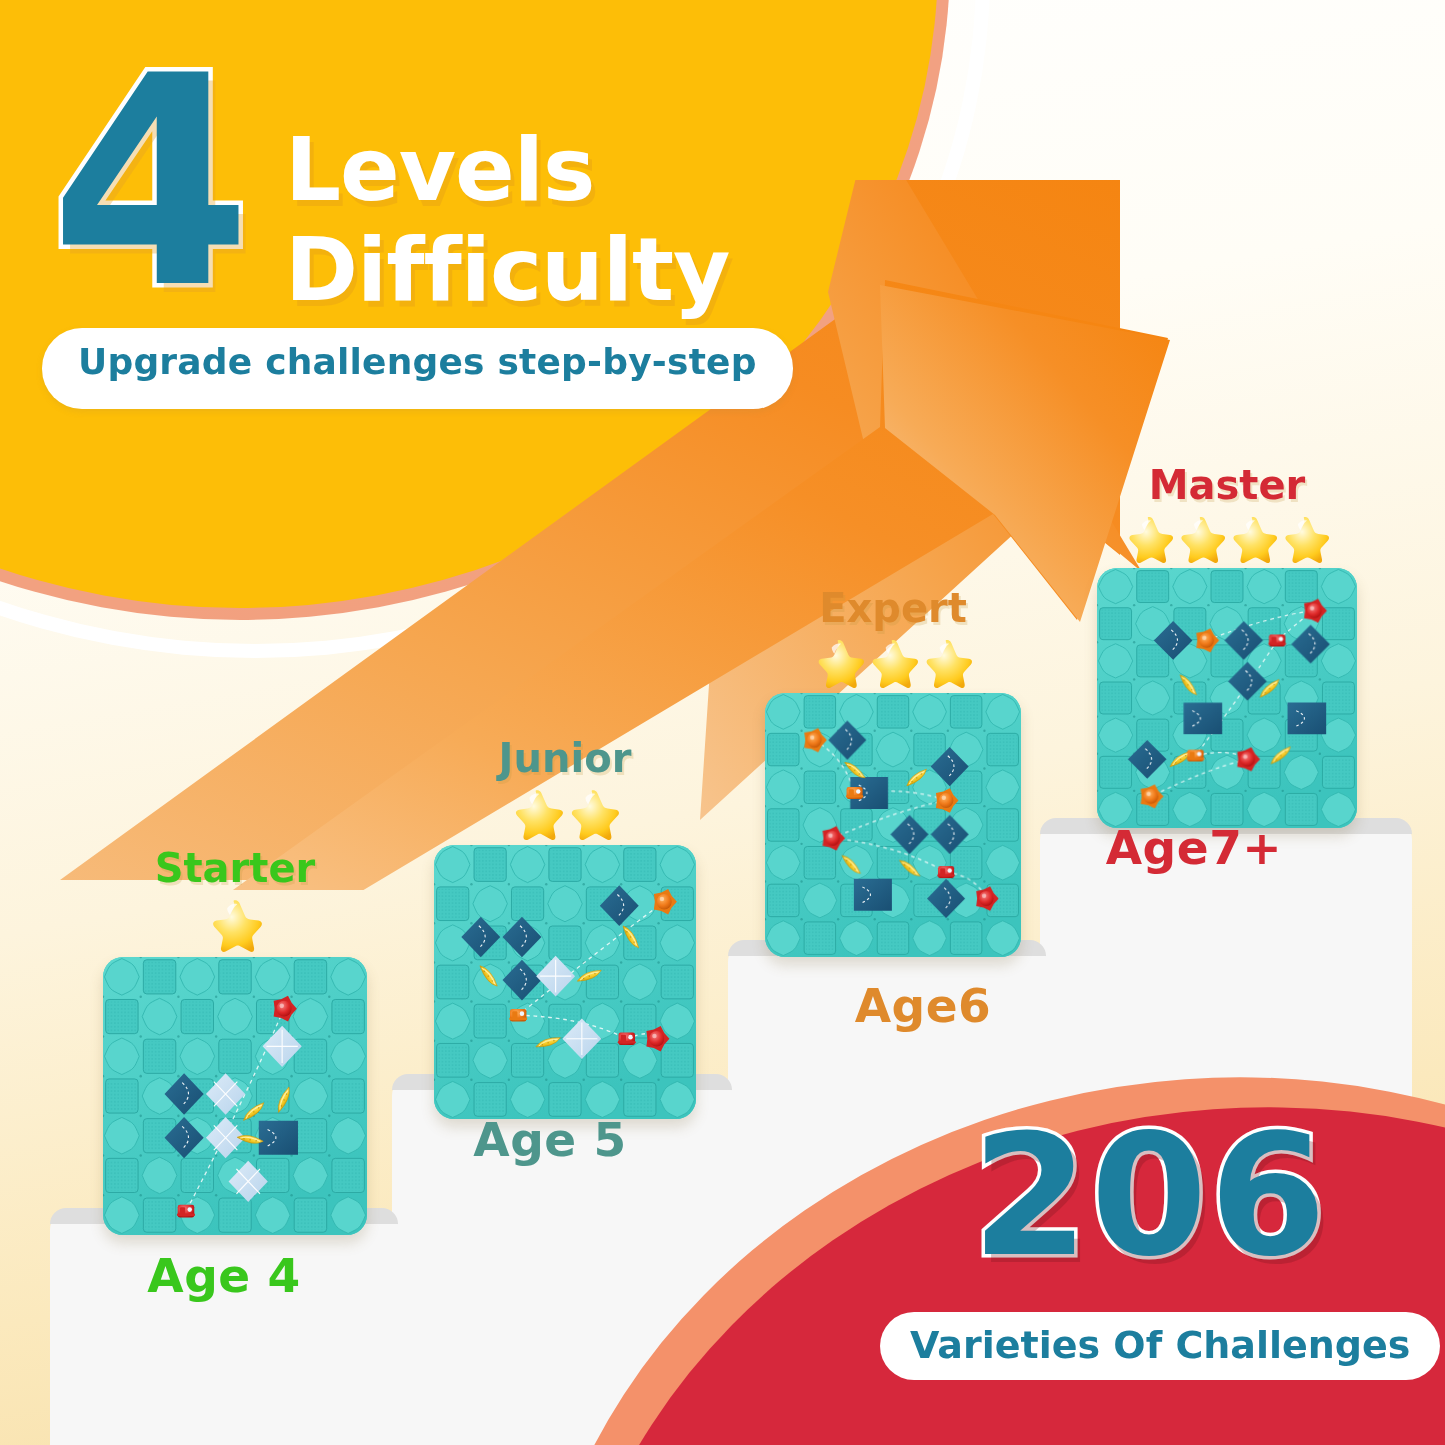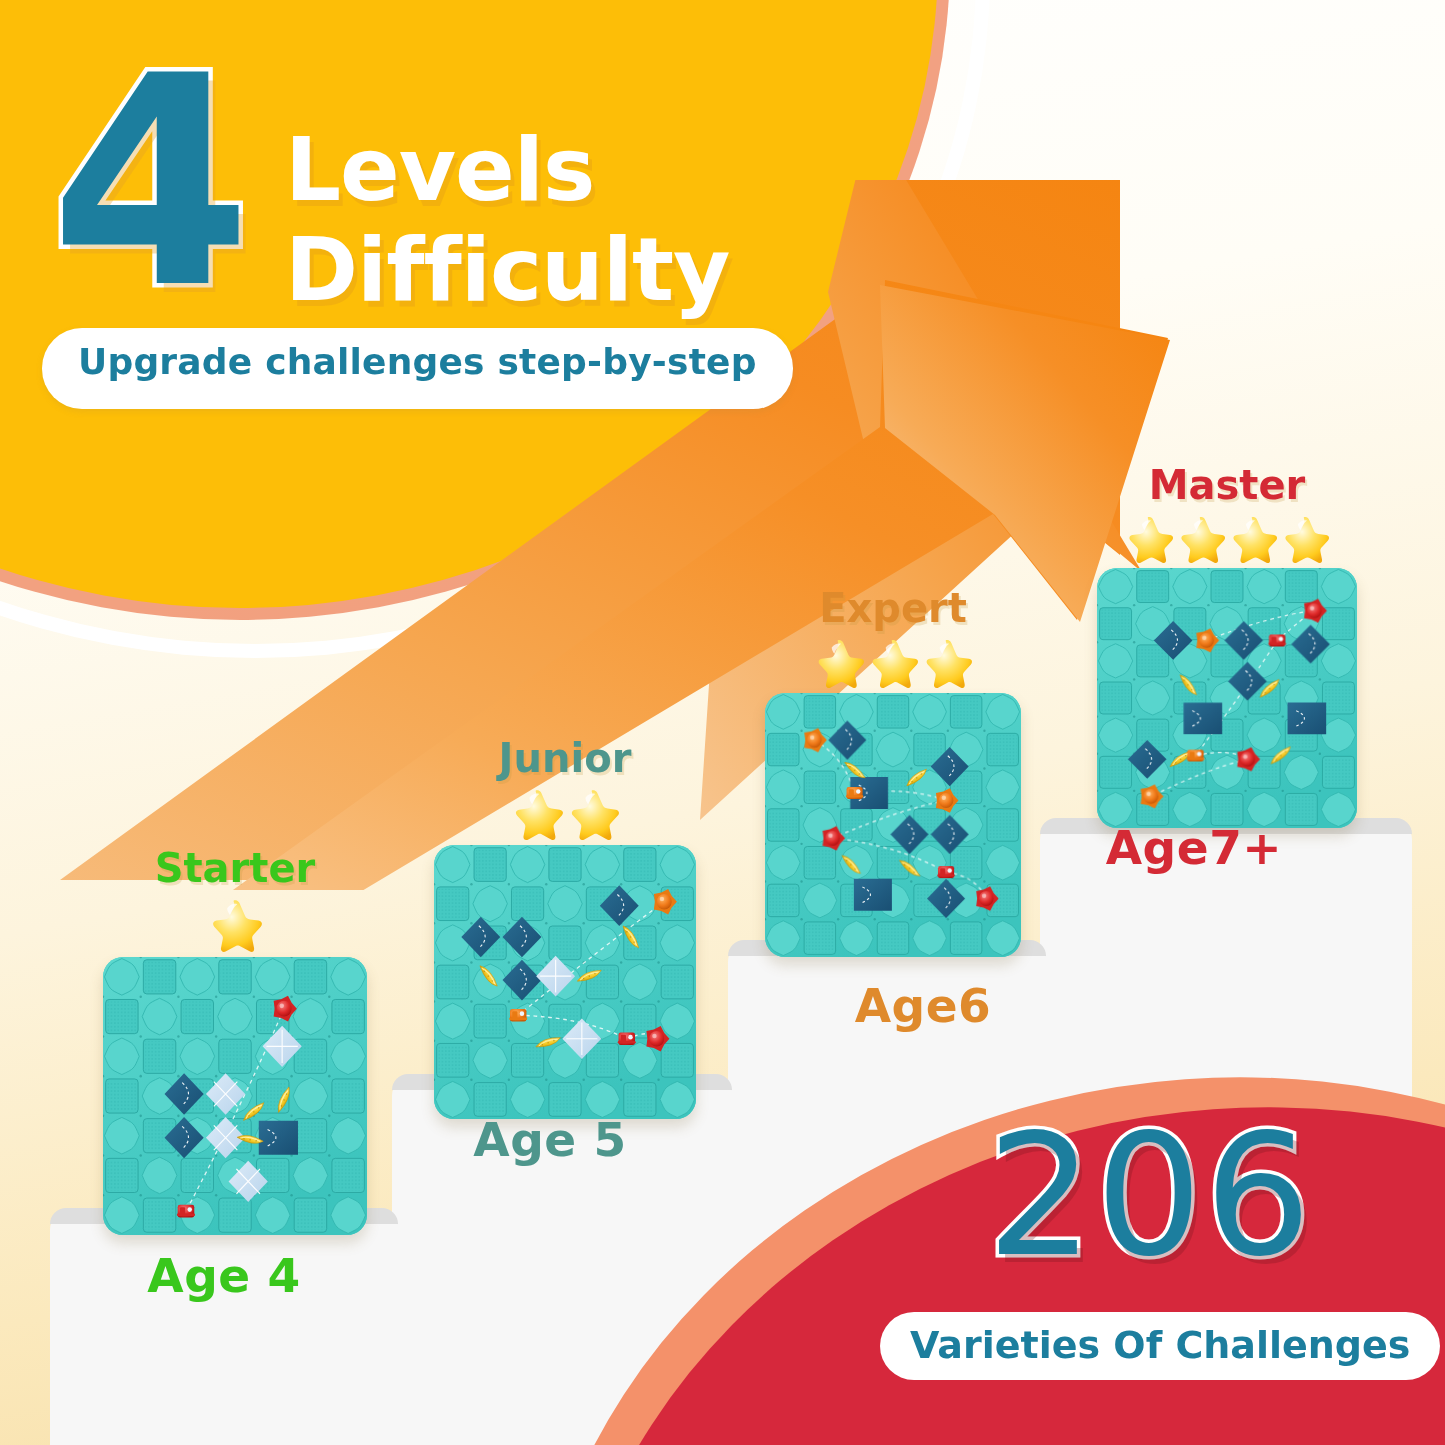--- a/index.html
+++ b/index.html
@@ -67,21 +67,21 @@
     transform:rotate(-4deg);
   }
   .red-banner{
     position:absolute;left:548px;top:1108px;width:1400px;height:1000px;
     border-radius:50% 50% 0 0 / 62% 62% 0 0;
     background:#d6283c;
     transform:rotate(-4deg);
   }
   .banner-content{position:absolute;left:880px;top:1112px;width:540px;text-align:center;}
   .big206{
-    font-size:168px;line-height:168px;font-weight:400;color:#1c7e9e;
+    font-size:168px;line-height:168px;font-weight:700;color:#1c7e9e;
     -webkit-text-stroke:7px #ffffff;paint-order:stroke fill;
     text-shadow:6px 8px 0 rgba(120,20,30,.28);
     font-family:"DejaVu Sans", sans-serif;
     letter-spacing:2px;
   }
   .pill-banner{
     display:inline-block;margin-top:32px;
     background:#ffffff;border-radius:34px;padding:11px 30px 13px 30px;
     font-size:38px;font-weight:900;color:#1c7e9e;white-space:nowrap;
     font-family:"DejaVu Sans", sans-serif;

